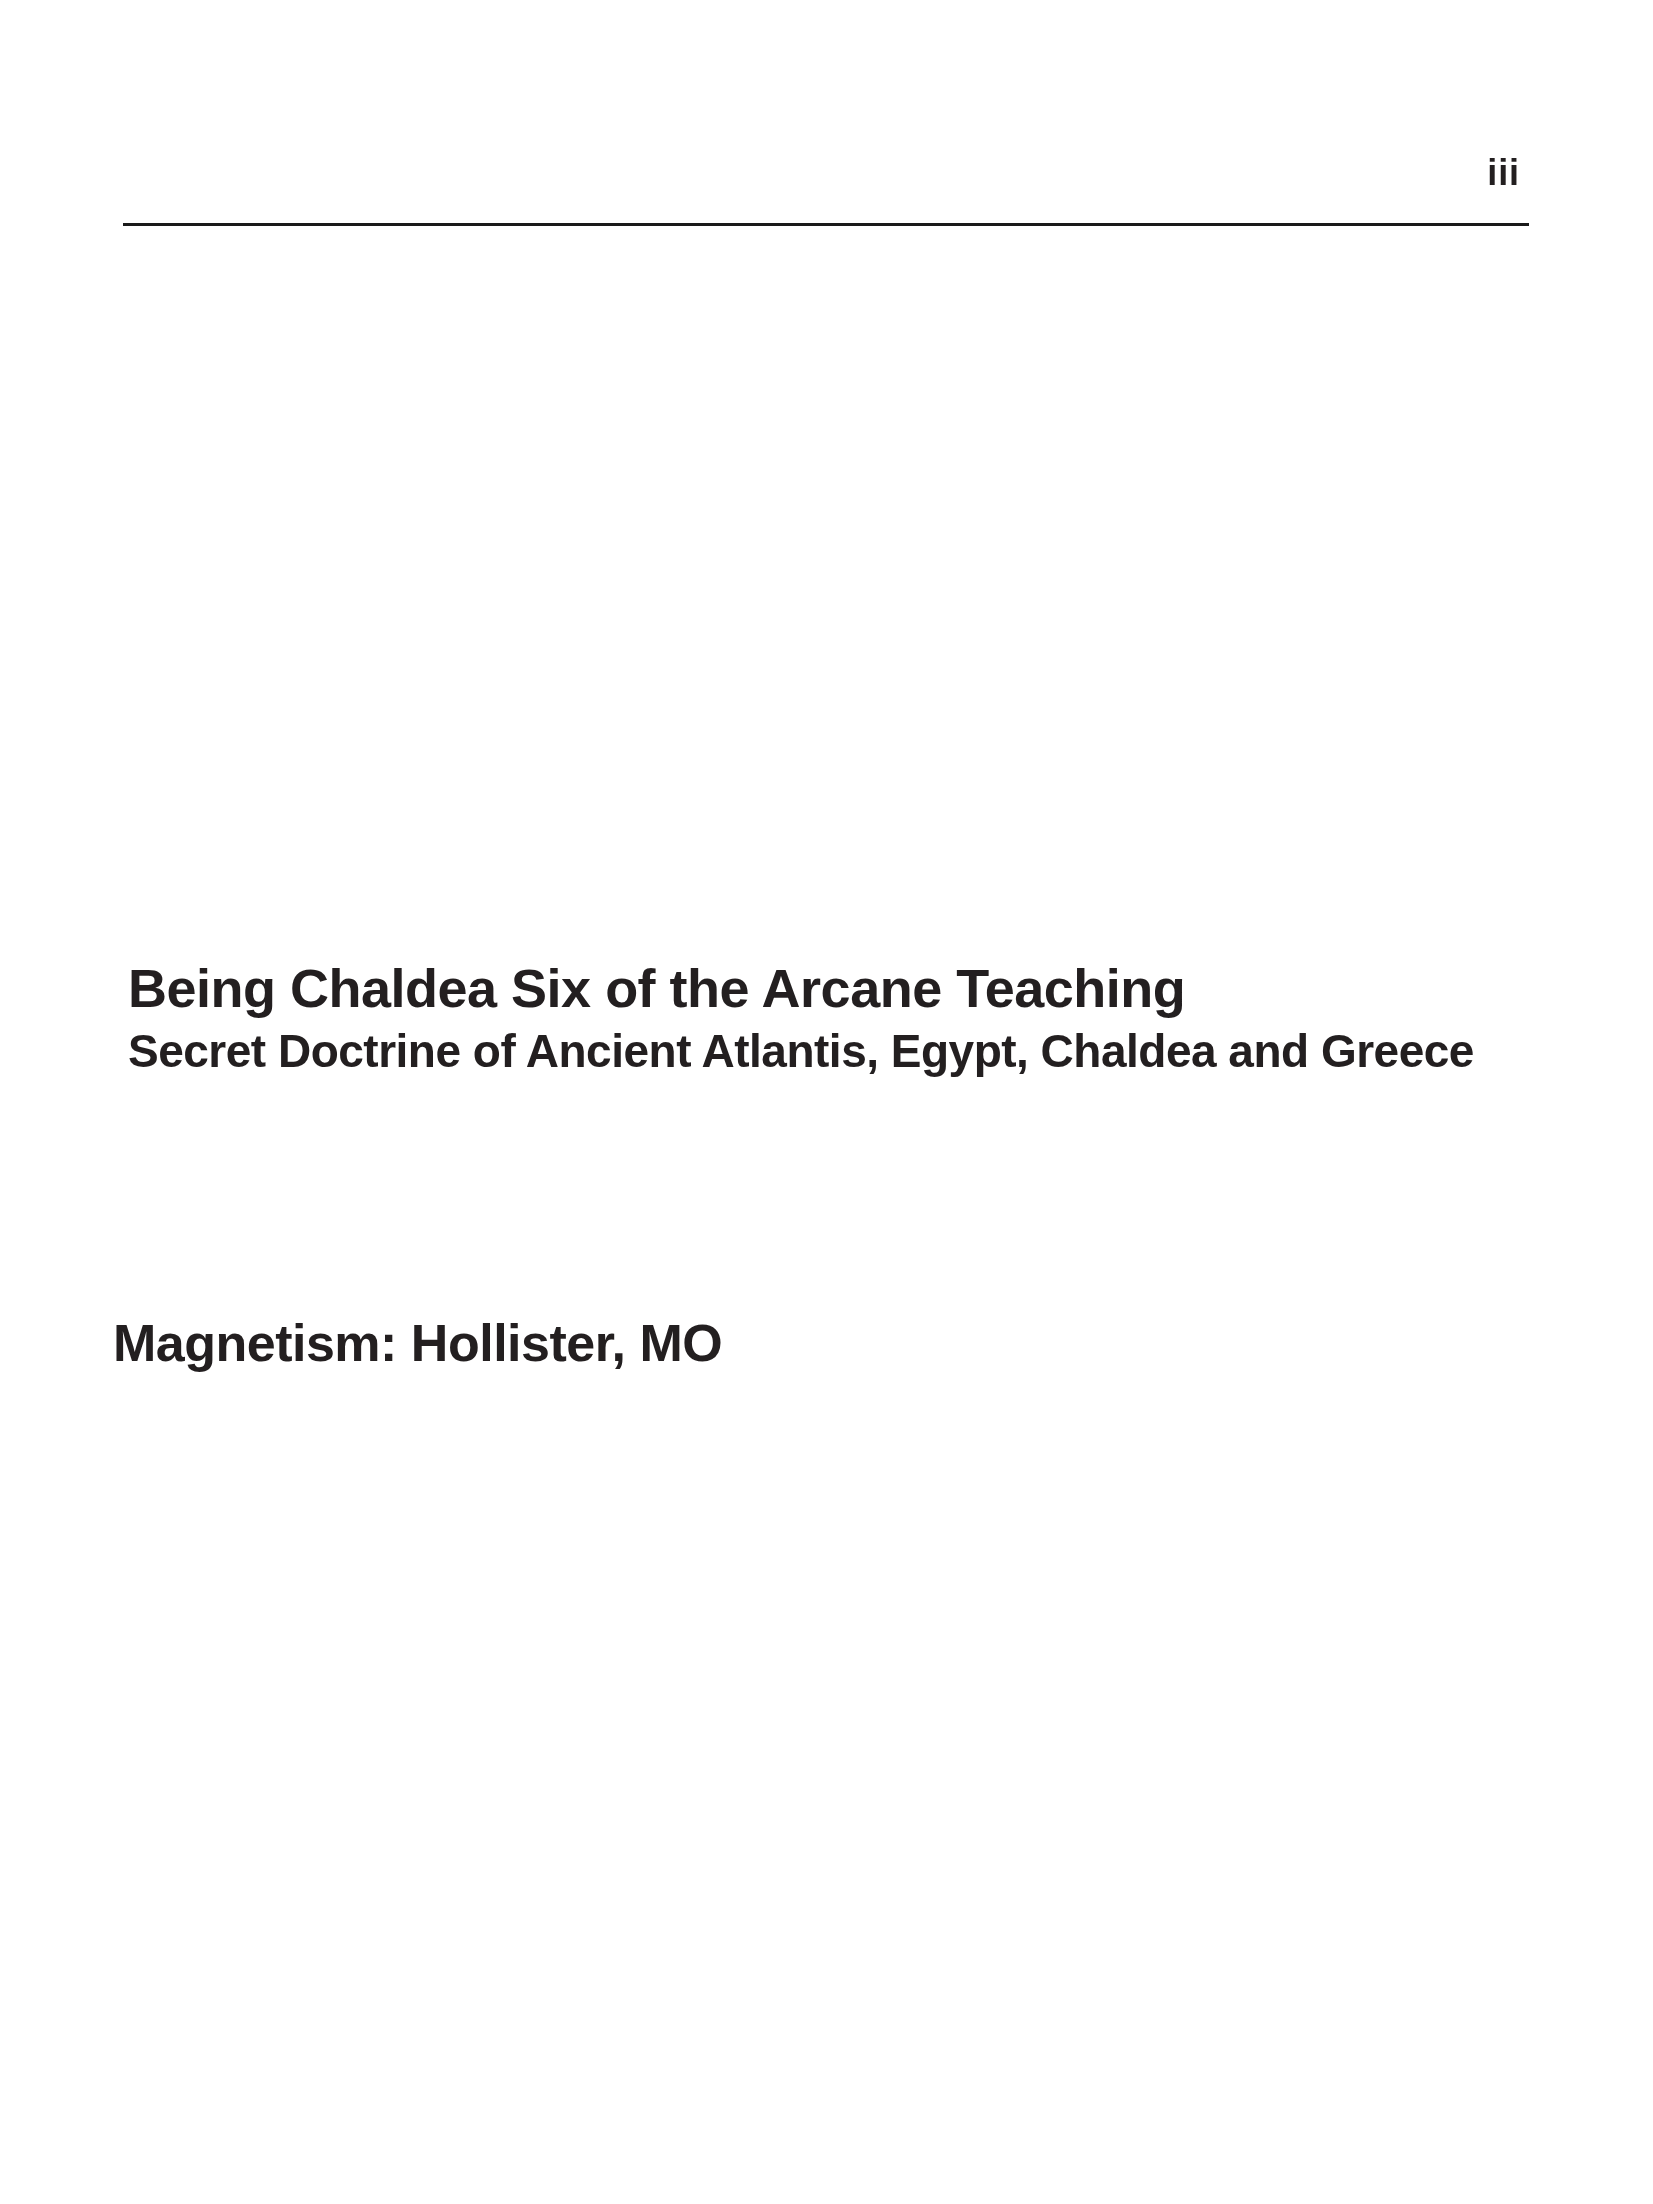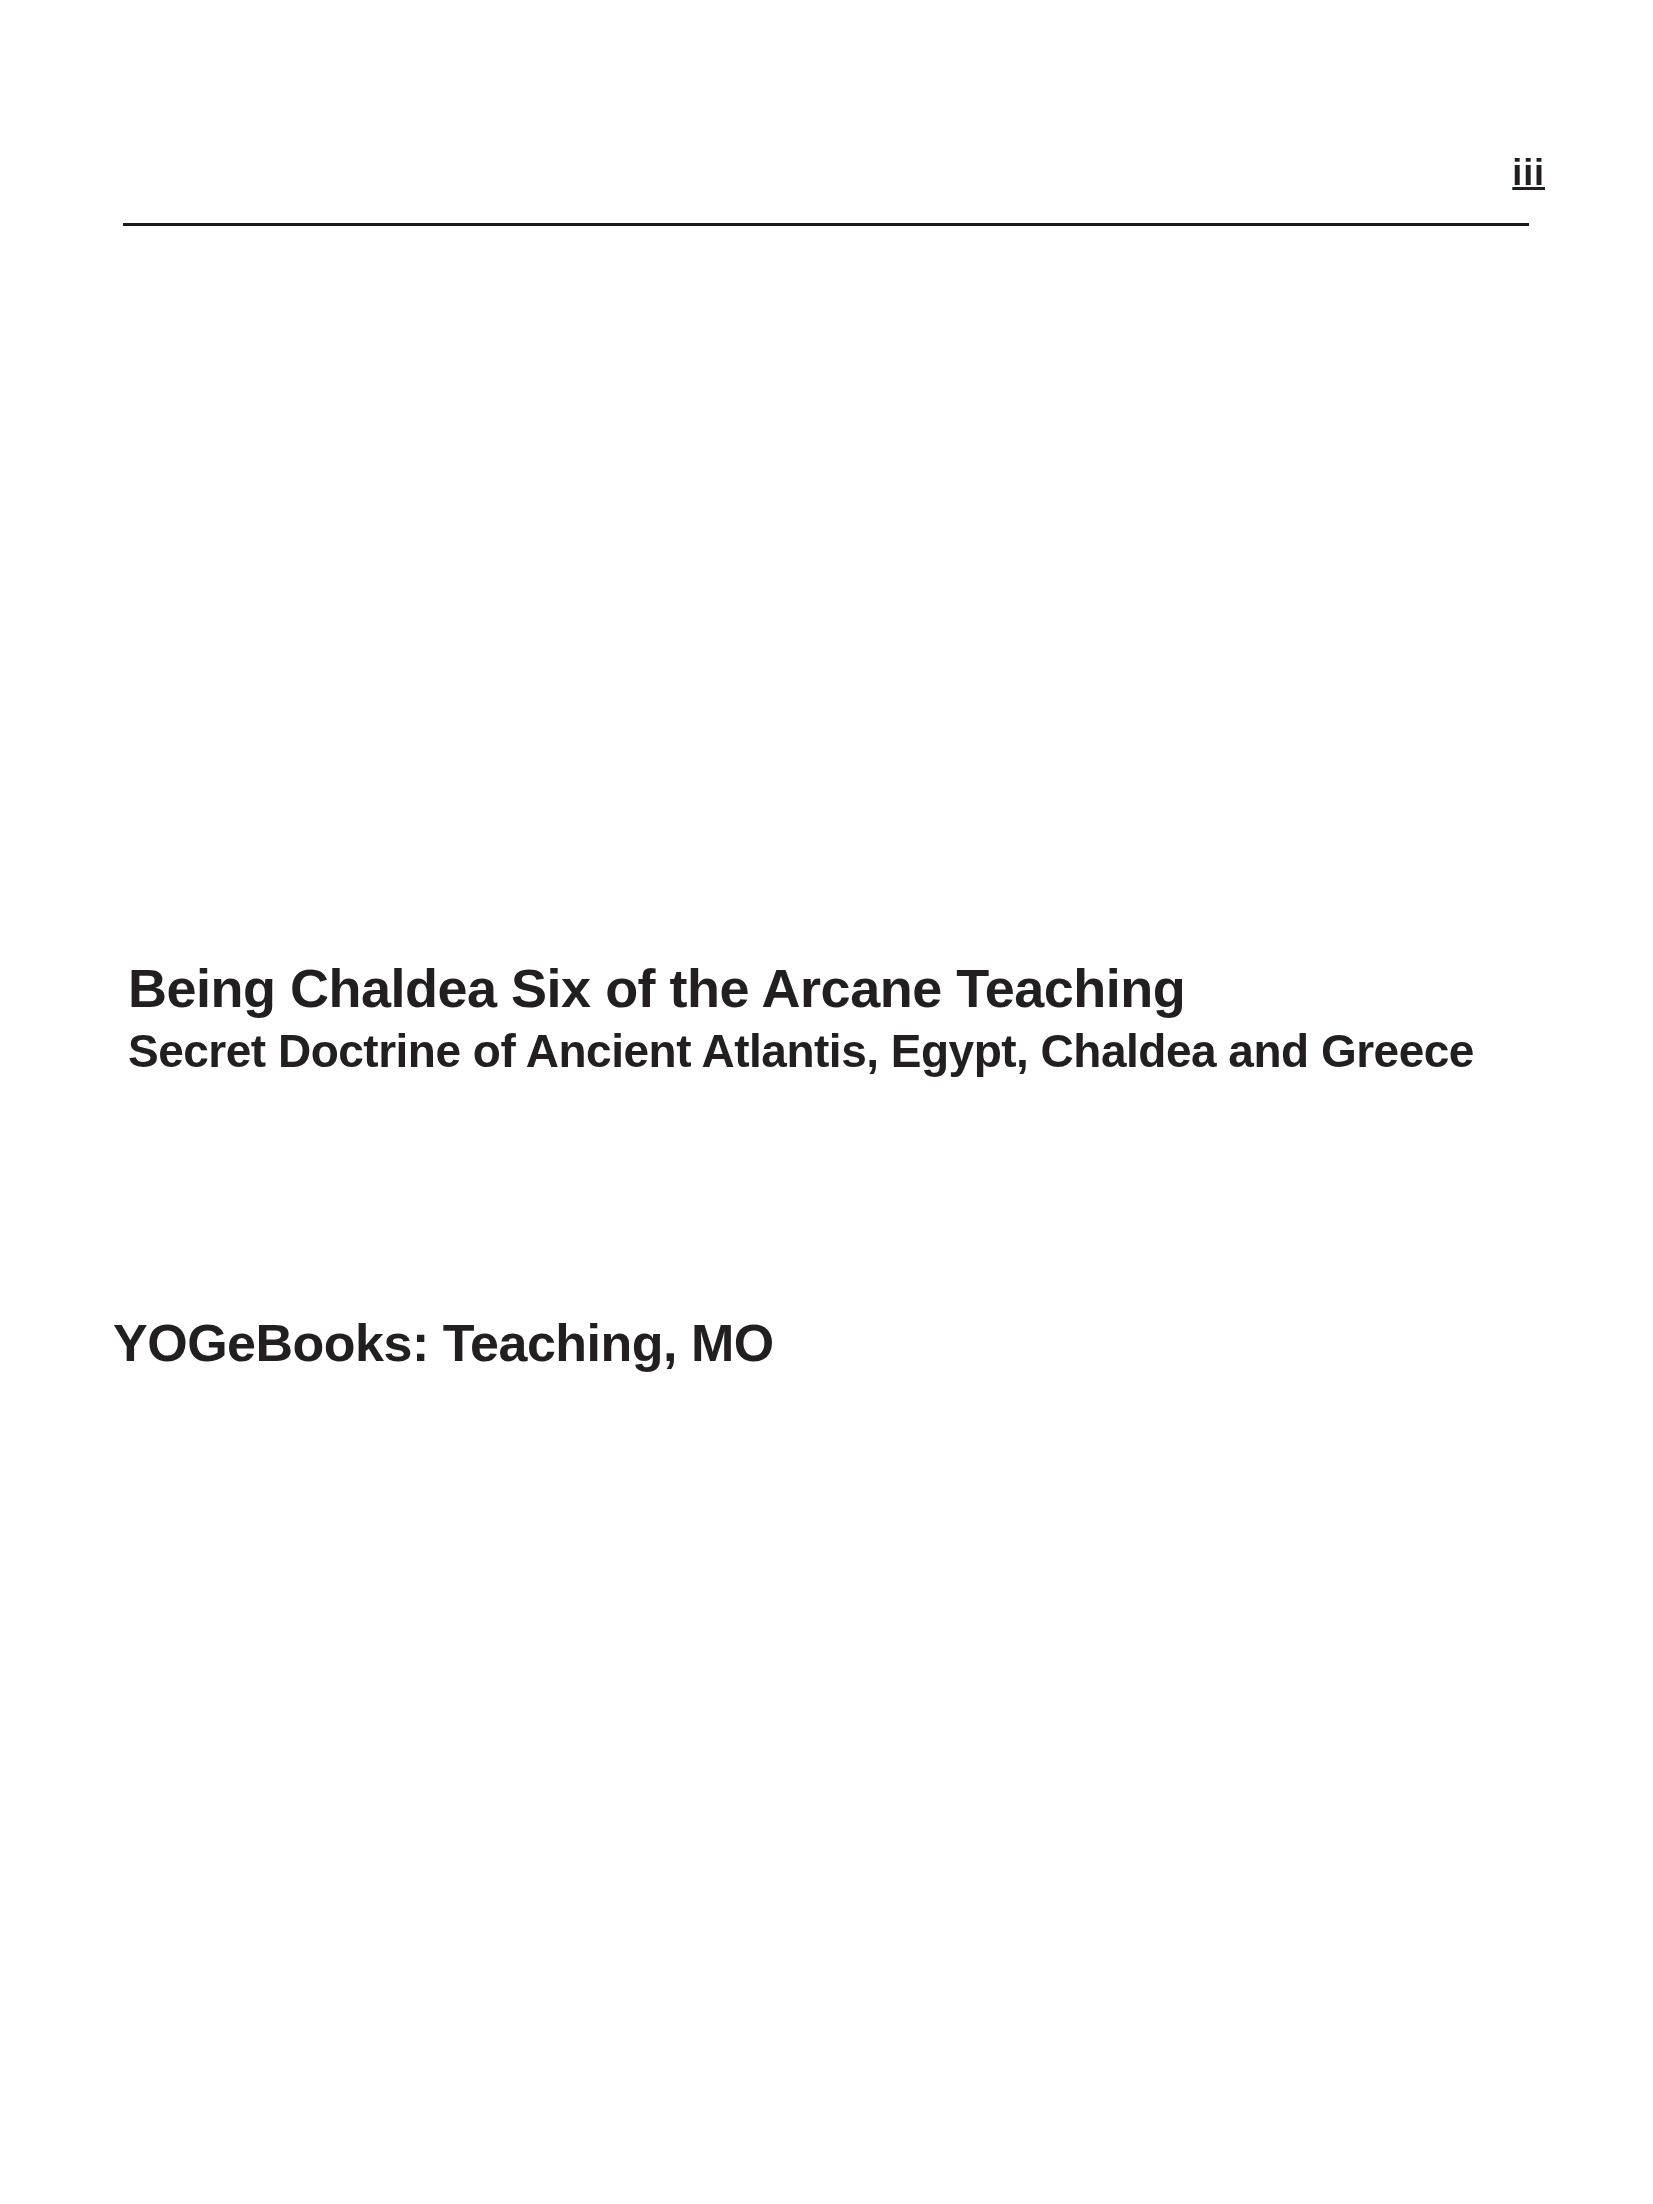--- a/index.html
+++ b/index.html
@@ -12,26 +12,25 @@
     width: 1653px;
     height: 2204px;
     background: var(--bg-color, #ffffff);
     font-family: "Liberation Sans", sans-serif;
     color: var(--text-color, #231f20);
     overflow: hidden;
   }
   .folio {
     position: absolute;
     top: 155px;
-    right: 108px;
+    right: 133px;
     font-size: 36px;
     font-weight: 700;
     line-height: 1;
     letter-spacing: 0.9px;
-    text-decoration: underline;
   }
   .header-rule {
     position: absolute;
     top: 223px;
     left: 123px;
     right: 124px;
     height: 2.8px;
     background: var(--rule-color, #1a1a1a);
   }
   .book-title {
@@ -82,16 +81,16 @@
 
   <div class="folio">iii</div>
 
   <div class="header-rule"></div>
 
 
   <h2 class="subtitle-1">Being Chaldea Six of the Arcane Teaching</h2>
 
   <h3 class="subtitle-2">Secret Doctrine of Ancient Atlantis, Egypt, Chaldea and Greece</h3>
 
-  <div class="publisher">YOGeBooks: Teaching, MO</div>
+  <div class="publisher">Magnetism: Hollister, MO</div>
 
 </div>
 
 
 </body></html>

